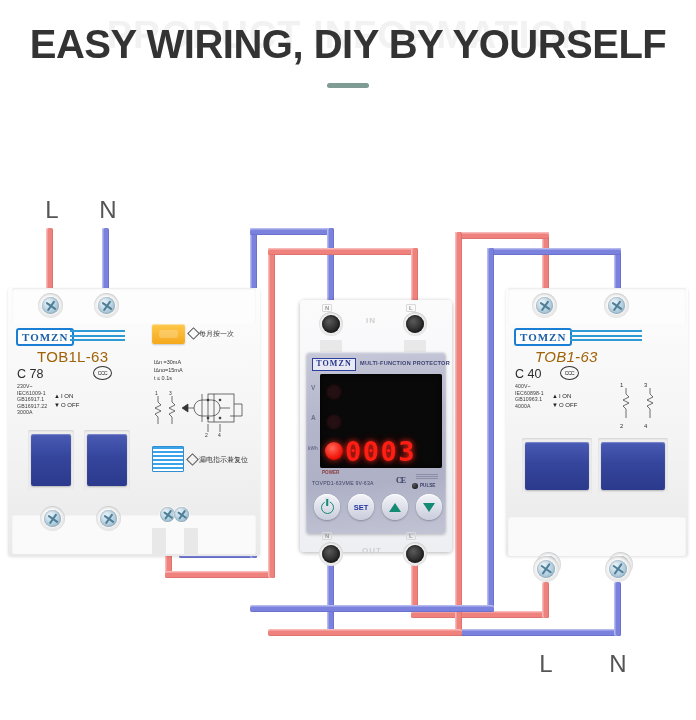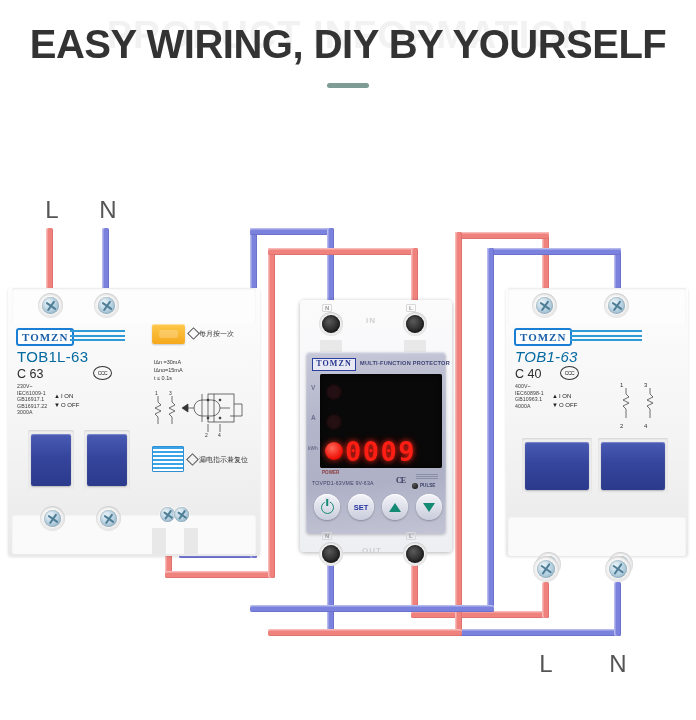--- a/index.html
+++ b/index.html
@@ -56,21 +56,21 @@
 
   
   .brand-box{
     position:absolute;border:2px solid #1a7fd4;border-radius:3px;
     padding:1px 4px;background:#fff;
     font-family:"Liberation Serif","DejaVu Serif",serif;
     font-weight:bold;color:#1a5fa8;letter-spacing:1px;
   }
   .brand-lines{position:absolute;}
   .brand-lines i{display:block;background:#2e9bd6;height:2px;margin-bottom:2.5px;}
-  .model{position:absolute;font-size:15px;color:#0369a1;letter-spacing:.3px;}
+  .model{position:absolute;font-size:15px;color:#a16207;letter-spacing:.3px;margin-left:20px;}
   .rating{position:absolute;font-size:12.5px;color:#2b2b2b;}
   .specs{position:absolute;font-size:5.2px;line-height:6.6px;color:#3a3a3a;letter-spacing:.1px;}
   .ccc{
     position:absolute;border:1px solid #333;border-radius:50%;
     font-size:5px;color:#222;text-align:center;
     display:flex;align-items:center;justify-content:center;letter-spacing:-0.5px;
   }
   .onoff{position:absolute;font-size:6px;line-height:9px;color:#222;}
   .onoff .arrow{display:inline-block;width:7px;}
 
@@ -266,21 +266,21 @@
     <div class="screw-well" style="left:86px;top:5px;width:25px;height:25px;"></div>
     <div class="screw" style="left:90px;top:9px;width:17px;height:17px;"></div>
 
     <div class="brand-box" style="left:8px;top:40px;font-size:11px;">TOMZN</div>
     <div class="brand-lines" style="left:62px;top:42px;width:55px;">
       <i></i>
         <i></i>
         <i></i>
     </div>
     <div class="model" style="left:9px;top:60px;">TOB1L-63</div>
-    <div class="rating" style="left:9px;top:79px;">C 63</div>
+    <div class="rating" style="left:9px;top:79px;">C 78</div>
     <div class="ccc" style="left:85px;top:78px;width:17px;height:12px;border-radius:50%;">CCC</div>
     <div class="specs" style="left:9px;top:95px;">
       <div>230V~</div>
       <div>IEC61009-1</div>
       <div>GB16917.1</div>
       <div>GB16917.22</div>
       <div>3000A</div>
     </div>
     <div class="onoff" style="left:46px;top:104px;">
       <div><span class="arrow">▲</span><span>I ON</span></div>
@@ -356,21 +356,21 @@
 
     <div class="prot-brandbox" style="left:12px;top:58px;width:42px;height:11px;">TOMZN</div>
     <div class="prot-sub" style="left:60px;top:60px;">MULTI-FUNCTION PROTECTOR</div>
 
     <div class="lcd" style="left:20px;top:74px;width:122px;height:94px;">
       <div class="lcd-lamp" style="left:6px;top:10px;width:16px;height:16px;"></div>
       <div class="lcd-lamp" style="left:6px;top:40px;width:16px;height:16px;"></div>
       <div class="lcd-lamp on" style="left:5px;top:68px;width:18px;height:18px;"></div>
 
       <div class="seg-row" style="left:25px;top:62px;font-size:27px;">
-        <span>0009</span>
+        <span>0003</span>
       </div>
     </div>
 
     <div class="unit-label" style="left:11px;top:84px;">V</div>
     <div class="unit-label" style="left:11px;top:114px;">A</div>
     <div class="unit-label small" style="left:8px;top:146px;">kWh</div>
     <div class="unit-label small" style="left:22px;top:170px;color:#8a3b3b;">POWER</div>
 
     <div class="prot-model" style="left:12px;top:180px;">TOVPD1-63VME 9V-63A</div>
     <div class="ce" style="left:96px;top:176px;">CE</div>

